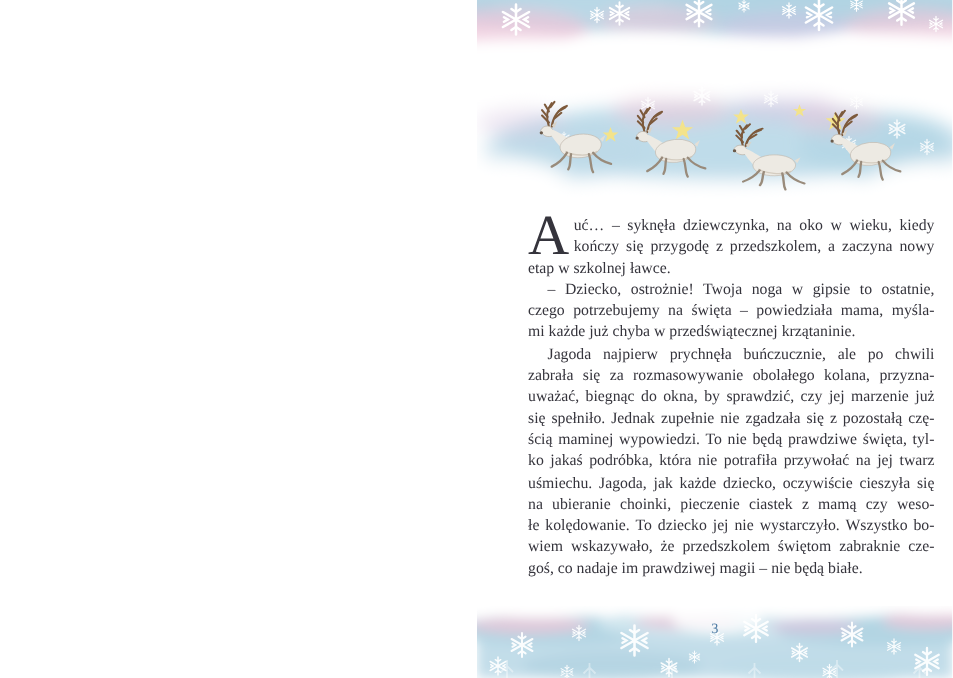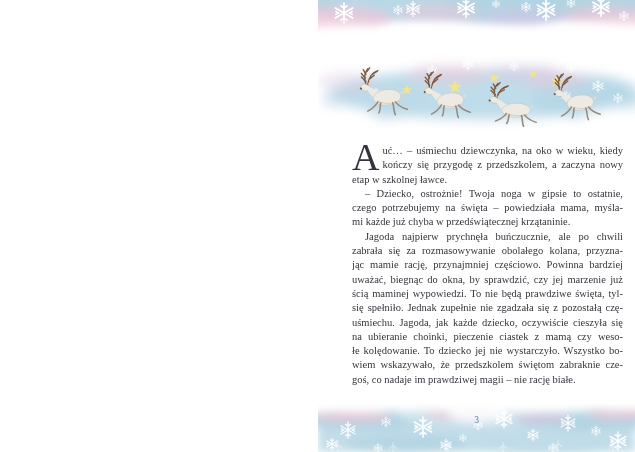--- a/index.html
+++ b/index.html
@@ -145,41 +145,41 @@
     </g>
     <use href="#deer" transform="translate(36,14) scale(0.92)"></use>
     <use href="#deer" transform="translate(100,18) scale(0.9)"></use>
     <use href="#deer" transform="translate(166,28) rotate(4) scale(0.95,0.82)"></use>
     <use href="#deer" transform="translate(230,20) scale(0.9)"></use>
   </svg>
 
   <div class="text-block">
       <div class="para">
         <span class="dropcap">A</span>
-        <div class="line">uć… – uśmiechu dziewczynka, na oko w wieku, kiedy</div>
+        <div class="line">uć… – syknęła dziewczynka, na oko w wieku, kiedy</div>
         <div class="line">kończy się przygodę z przedszkolem, a zaczyna nowy</div>
         <div class="line last">etap w szkolnej ławce.</div>
       </div>
       <div class="para">
         <div class="line indent">– Dziecko, ostrożnie! Twoja noga w gipsie to ostatnie,</div>
         <div class="line">czego potrzebujemy na święta – powiedziała mama, myśla-</div>
         <div class="line last">mi każde już chyba w przedświątecznej krzątaninie.</div>
       </div>
       <div class="para">
         <div class="line indent">Jagoda najpierw prychnęła buńczucznie, ale po chwili</div>
         <div class="line">zabrała się za rozmasowywanie obolałego kolana, przyzna-</div>
-        <div class="line">jąc mamie rację, przynajmniej częściowo. Powinna bardziej</div>
         <div class="line">uważać, biegnąc do okna, by sprawdzić, czy jej marzenie już</div>
+        <div class="line">się spełniło. Jednak zupełnie nie zgadzała się z pozostałą czę-</div>
         <div class="line">ścią maminej wypowiedzi. To nie będą prawdziwe święta, tyl-</div>
-        <div class="line">się spełniło. Jednak zupełnie nie zgadzała się z pozostałą czę-</div>
+        <div class="line">ko jakaś podróbka, która nie potrafiła przywołać na jej twarz</div>
         <div class="line">uśmiechu. Jagoda, jak każde dziecko, oczywiście cieszyła się</div>
         <div class="line">na ubieranie choinki, pieczenie ciastek z mamą czy weso-</div>
         <div class="line">łe kolędowanie. To dziecko jej nie wystarczyło. Wszystko bo-</div>
         <div class="line">wiem wskazywało, że przedszkolem świętom zabraknie cze-</div>
-        <div class="line last">goś, co nadaje im prawdziwej magii – nie rację białe.</div>
+        <div class="line last">goś, co nadaje im prawdziwej magii – nie będą białe.</div>
       </div>
     </div>
 
   <div class="page-number">3</div>
 
   <svg class="band-bottom" viewBox="0 0 317 48" xmlns="http://www.w3.org/2000/svg">
     <defs>
       <filter id="b4" x="-60%" y="-60%" width="220%" height="220%">
           <feGaussianBlur stdDeviation="4"></feGaussianBlur>
         </filter>

